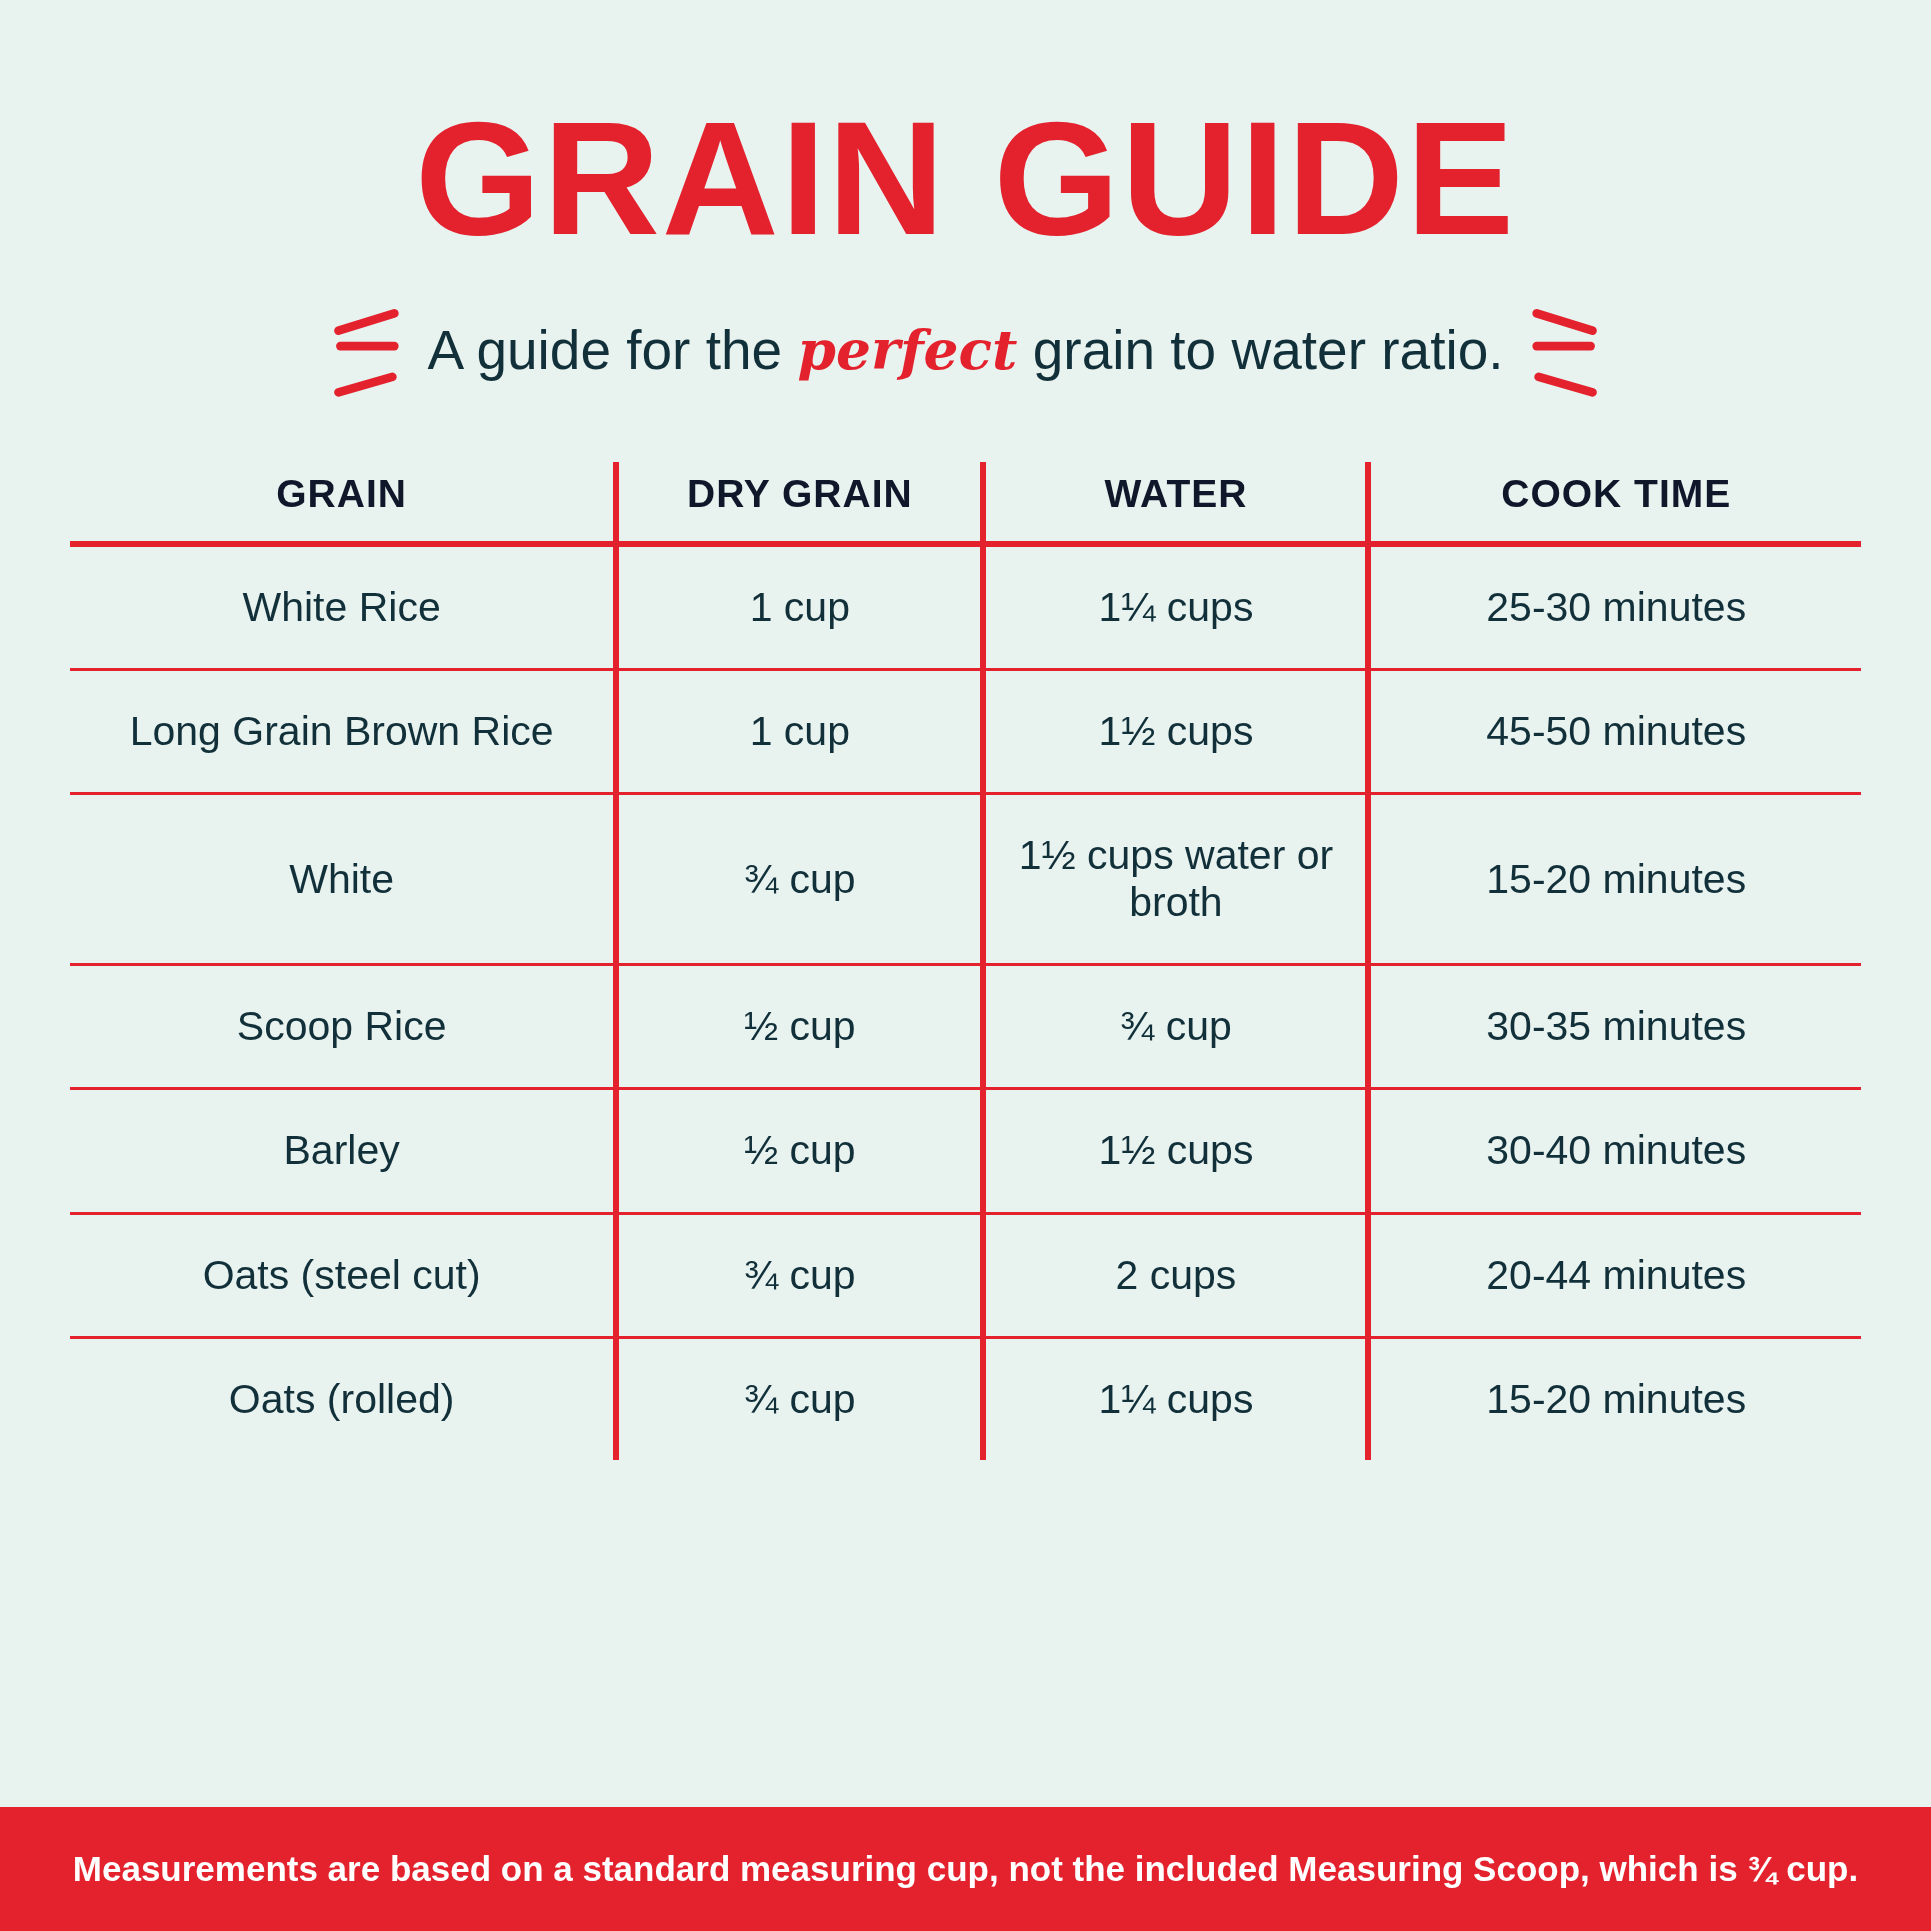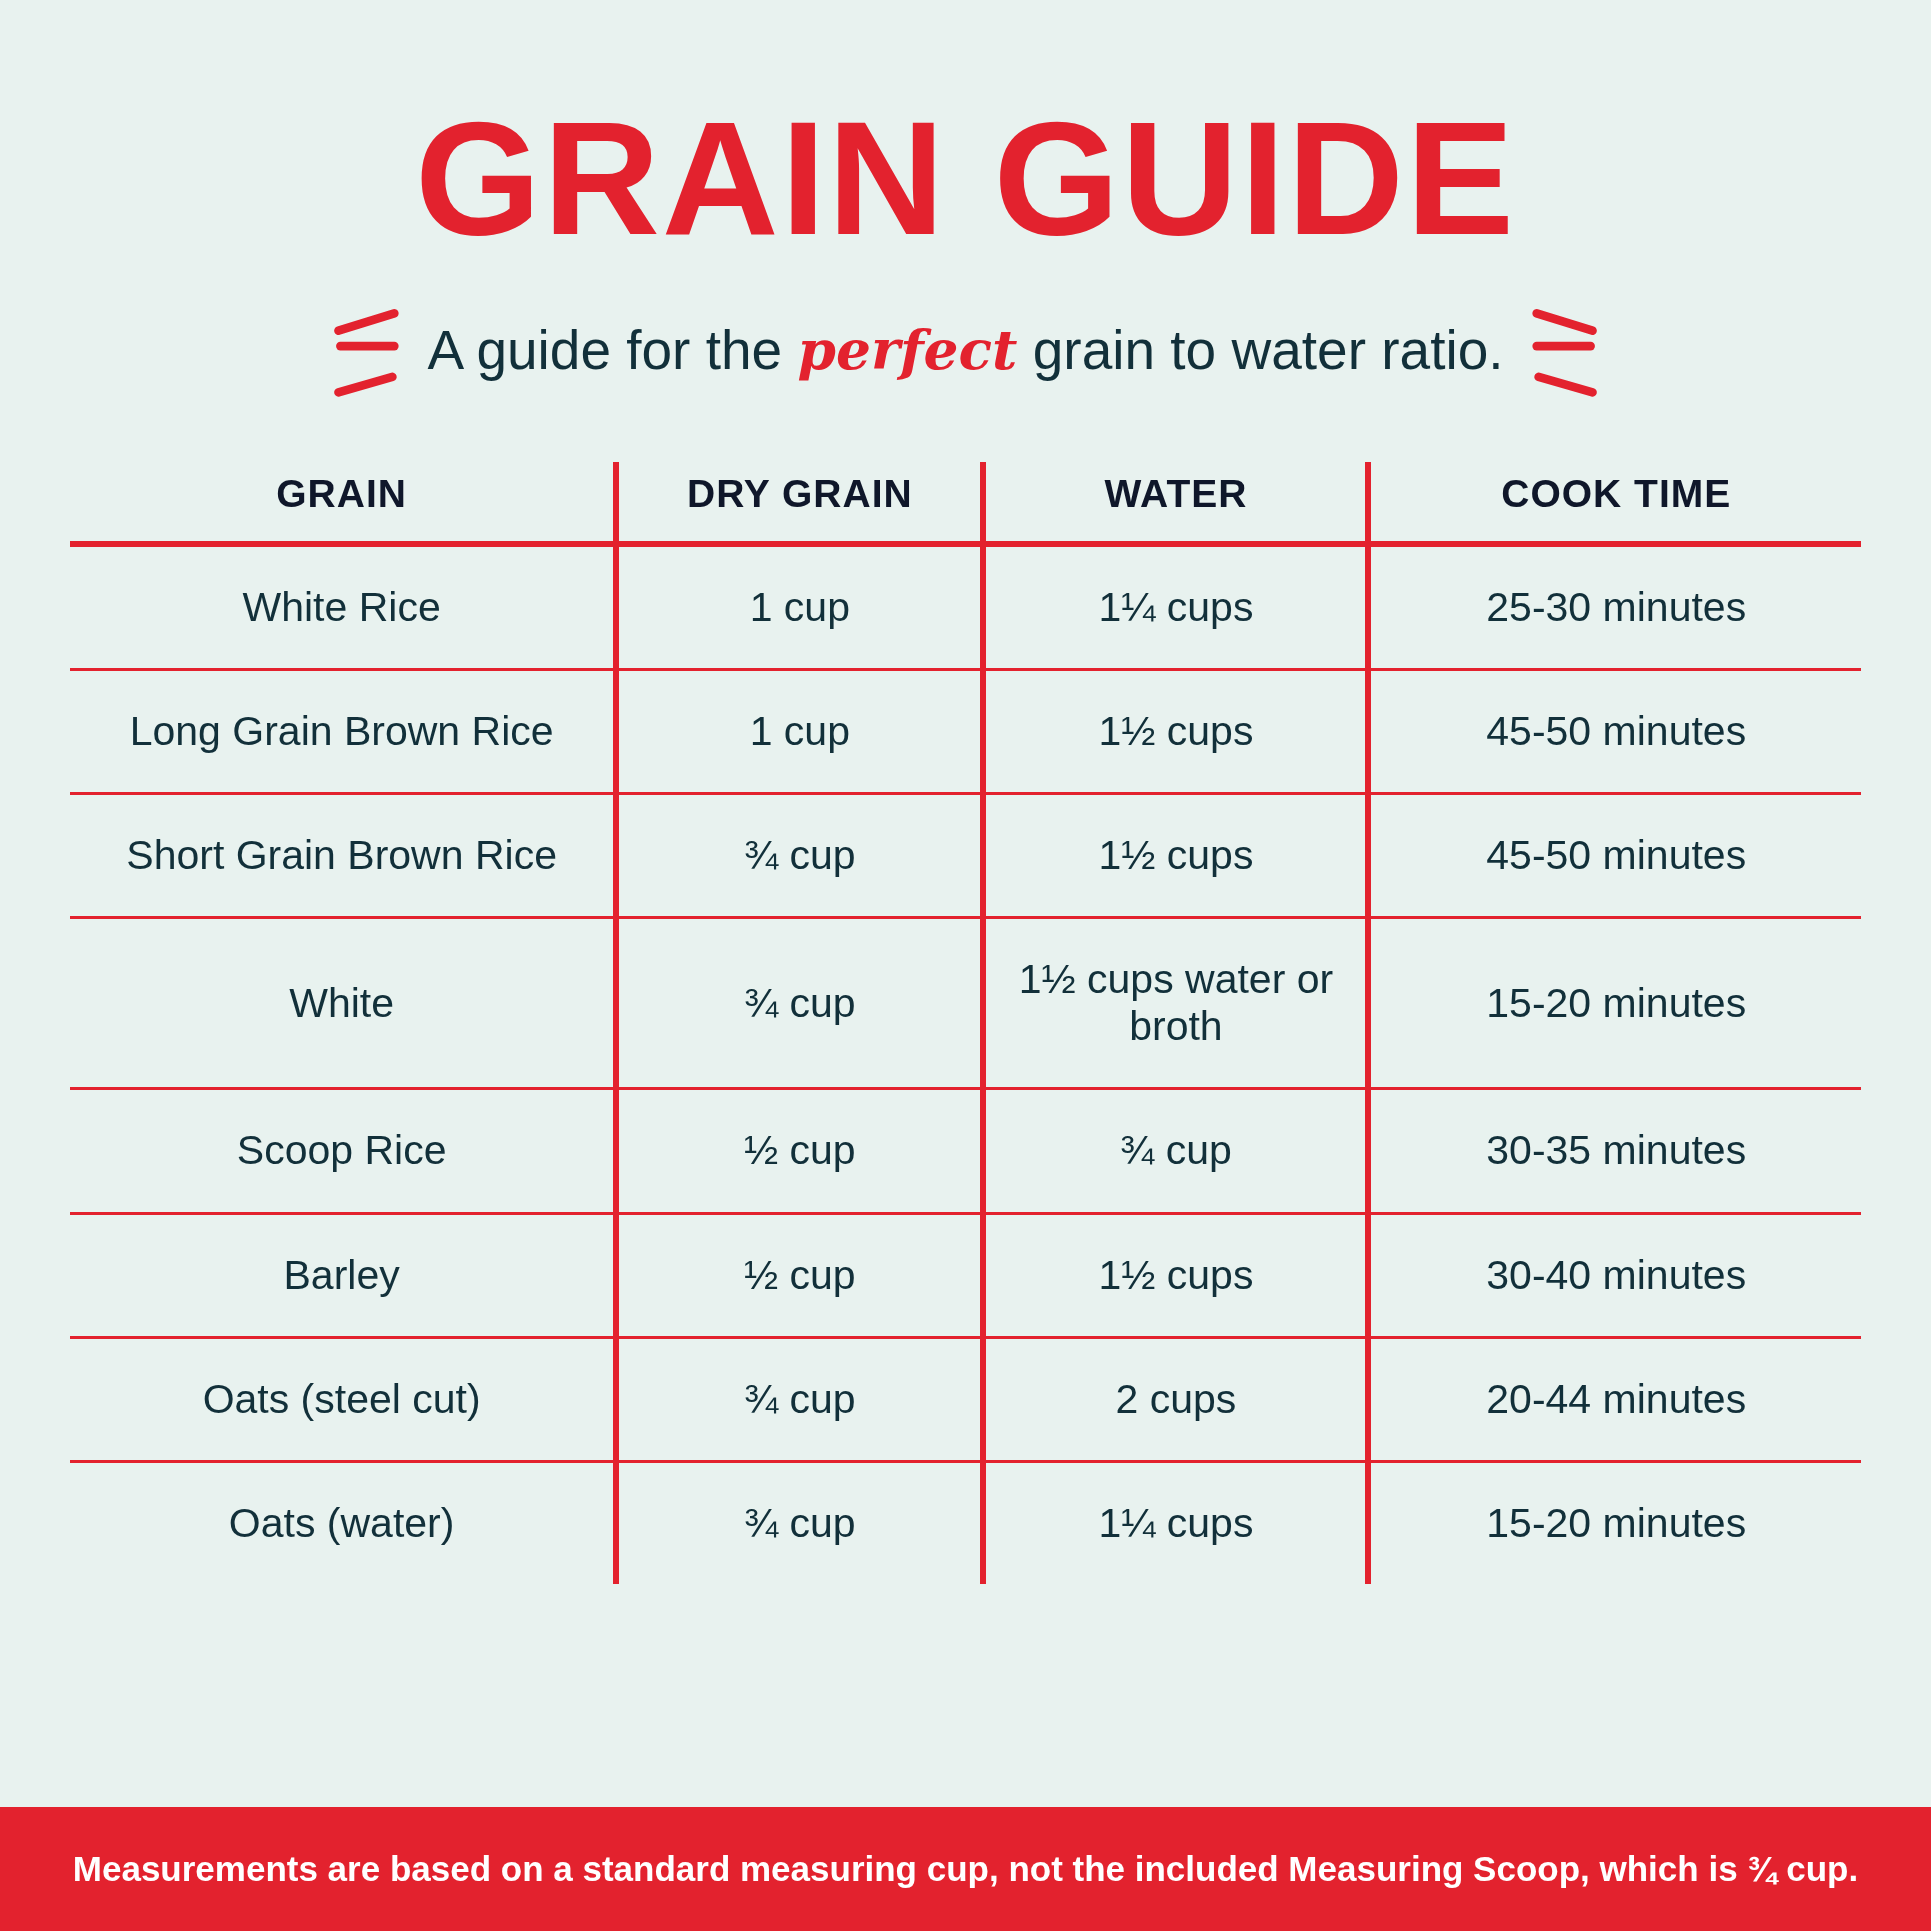--- a/index.html
+++ b/index.html
@@ -185,26 +185,20 @@
           <td>1¼ cups</td>
           <td>25-30 minutes</td>
         </tr>
         <tr>
           <td>Long Grain Brown Rice</td>
           <td>1 cup</td>
           <td>1½ cups</td>
           <td>45-50 minutes</td>
         </tr>
         <tr>
-          <td>Short Grain Brown Rice</td>
-          <td>¾ cup</td>
-          <td>1½ cups</td>
-          <td>45-50 minutes</td>
-        </tr>
-        <tr>
           <td>White</td>
           <td>¾ cup</td>
           <td>1½ cups water or broth</td>
           <td>15-20 minutes</td>
         </tr>
         <tr>
           <td>Scoop Rice</td>
           <td>½ cup</td>
           <td>¾ cup</td>
           <td>30-35 minutes</td>
@@ -215,21 +209,21 @@
           <td>1½ cups</td>
           <td>30-40 minutes</td>
         </tr>
         <tr>
           <td>Oats (steel cut)</td>
           <td>¾ cup</td>
           <td>2 cups</td>
           <td>20-44 minutes</td>
         </tr>
         <tr>
-          <td>Oats (water)</td>
+          <td>Oats (rolled)</td>
           <td>¾ cup</td>
           <td>1¼ cups</td>
           <td>15-20 minutes</td>
         </tr>
       </tbody>
     </table>
   </div>
 
   <div class="footer">
     <div class="footer-text">Measurements are based on a standard measuring cup, not the included Measuring Scoop, which is ¾ cup.</div>

